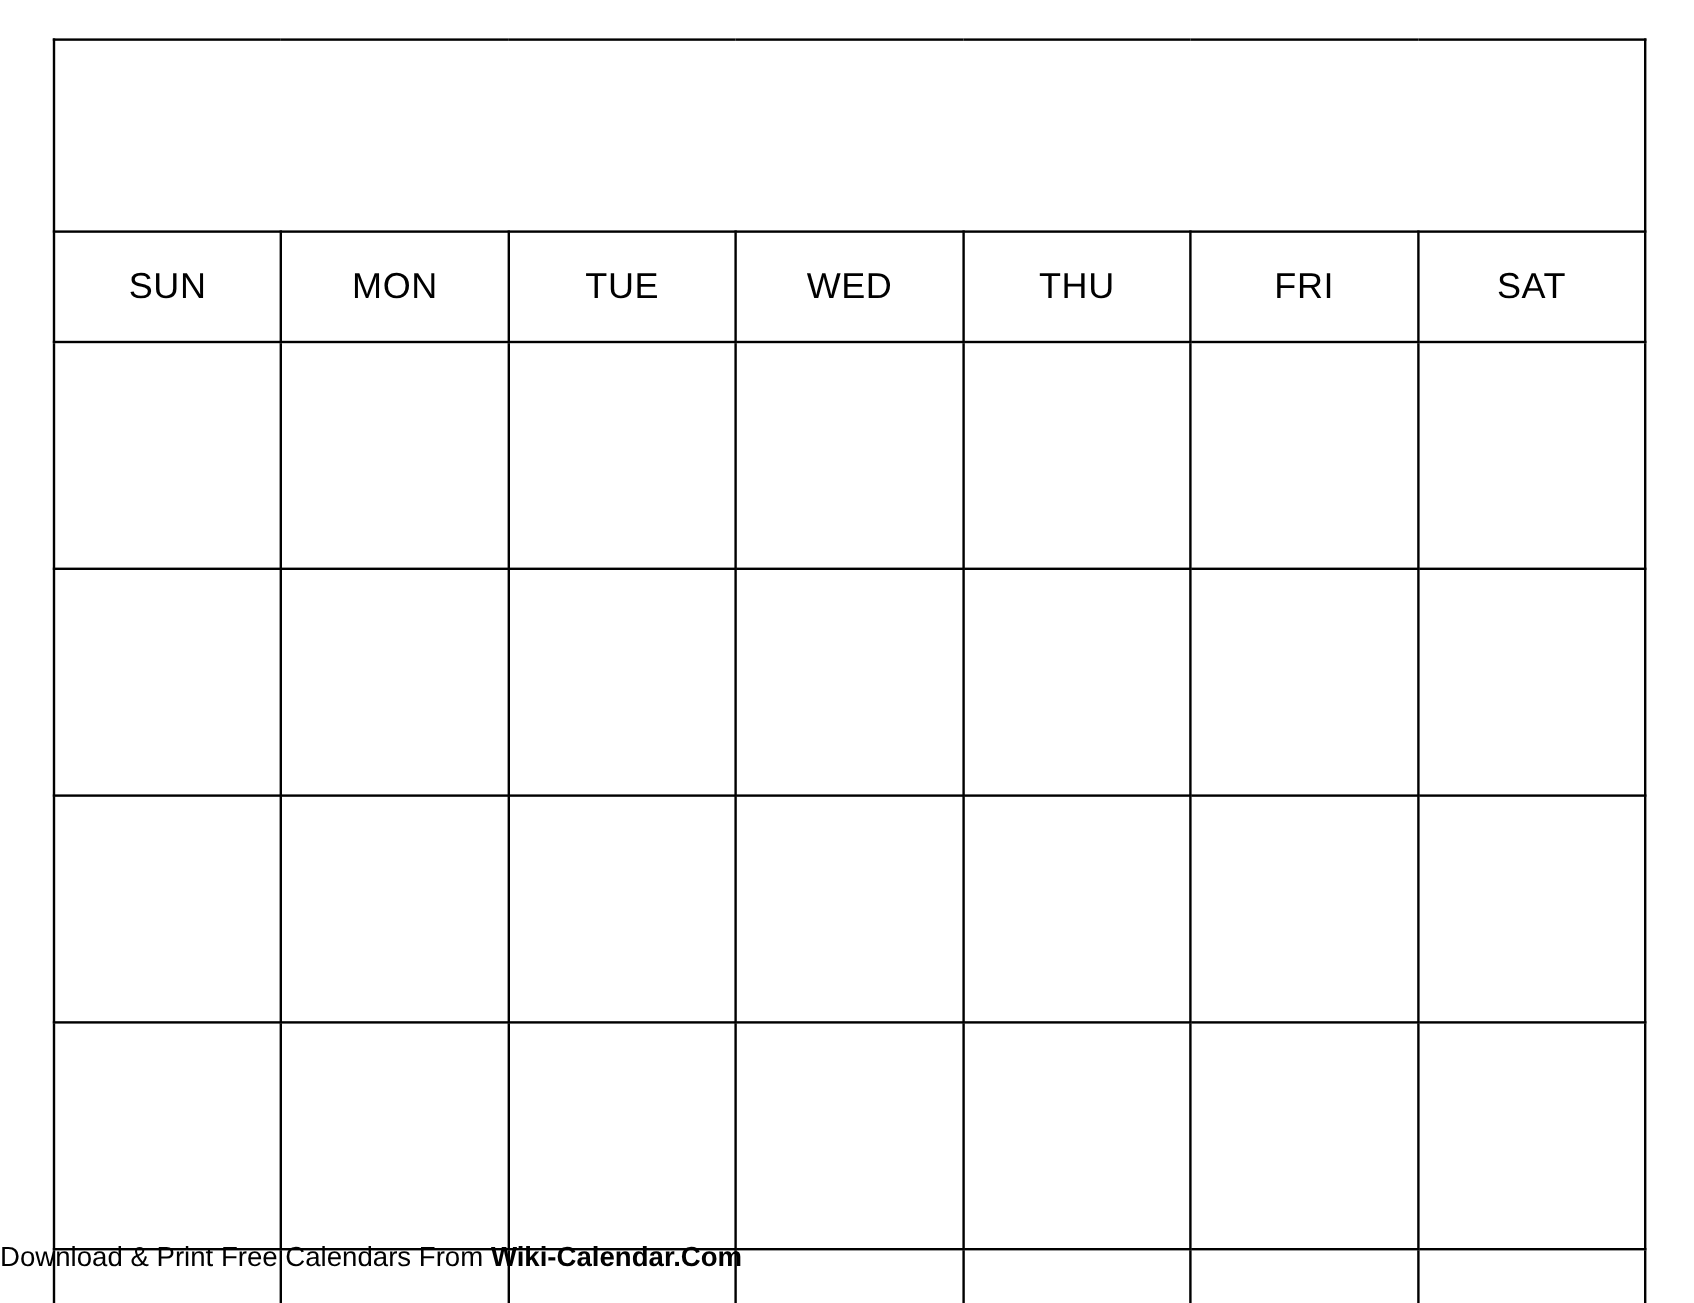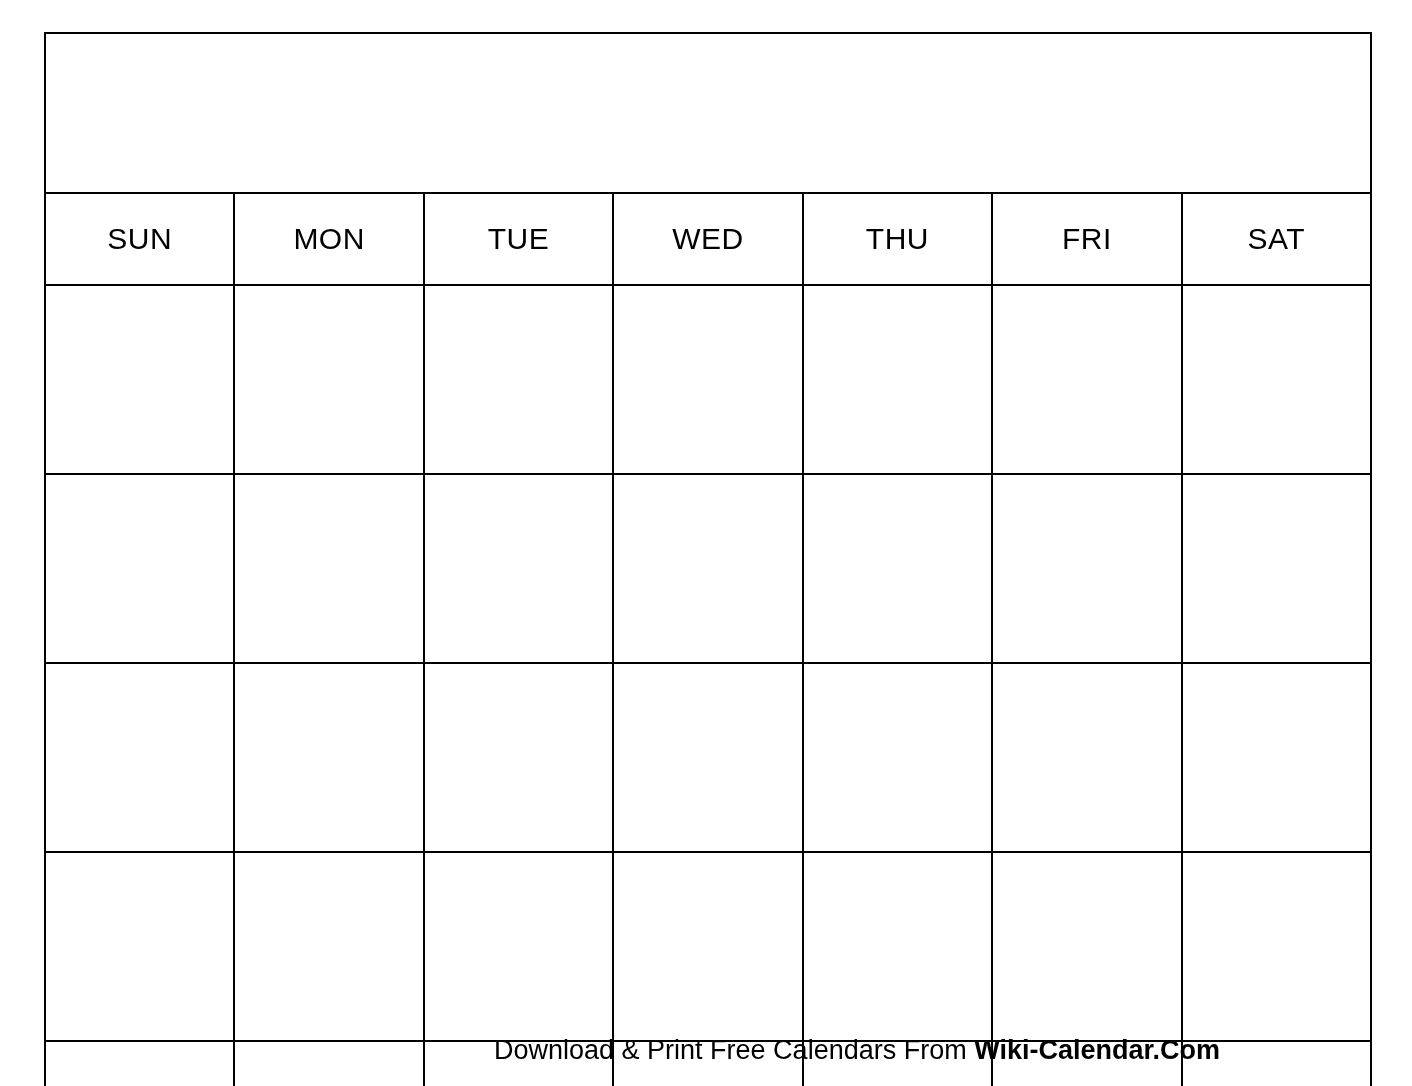--- a/index.html
+++ b/index.html
@@ -71,22 +71,22 @@
     font-size: 24px;
     padding: 4px 0 0 8px;
     line-height: 1;
   }
 
   .footer {
     position: absolute;
     left: 0;
     top: 1034px;
     width: 1220px;
-    text-align: right;
-    font-size: 27px;
+    text-align: left;
+    font-size: 23px;
     line-height: 1.2;
   }
 
   .footer .brand {
     font-weight: bold;
   }
 </style>
 </head>
 <body>
 

